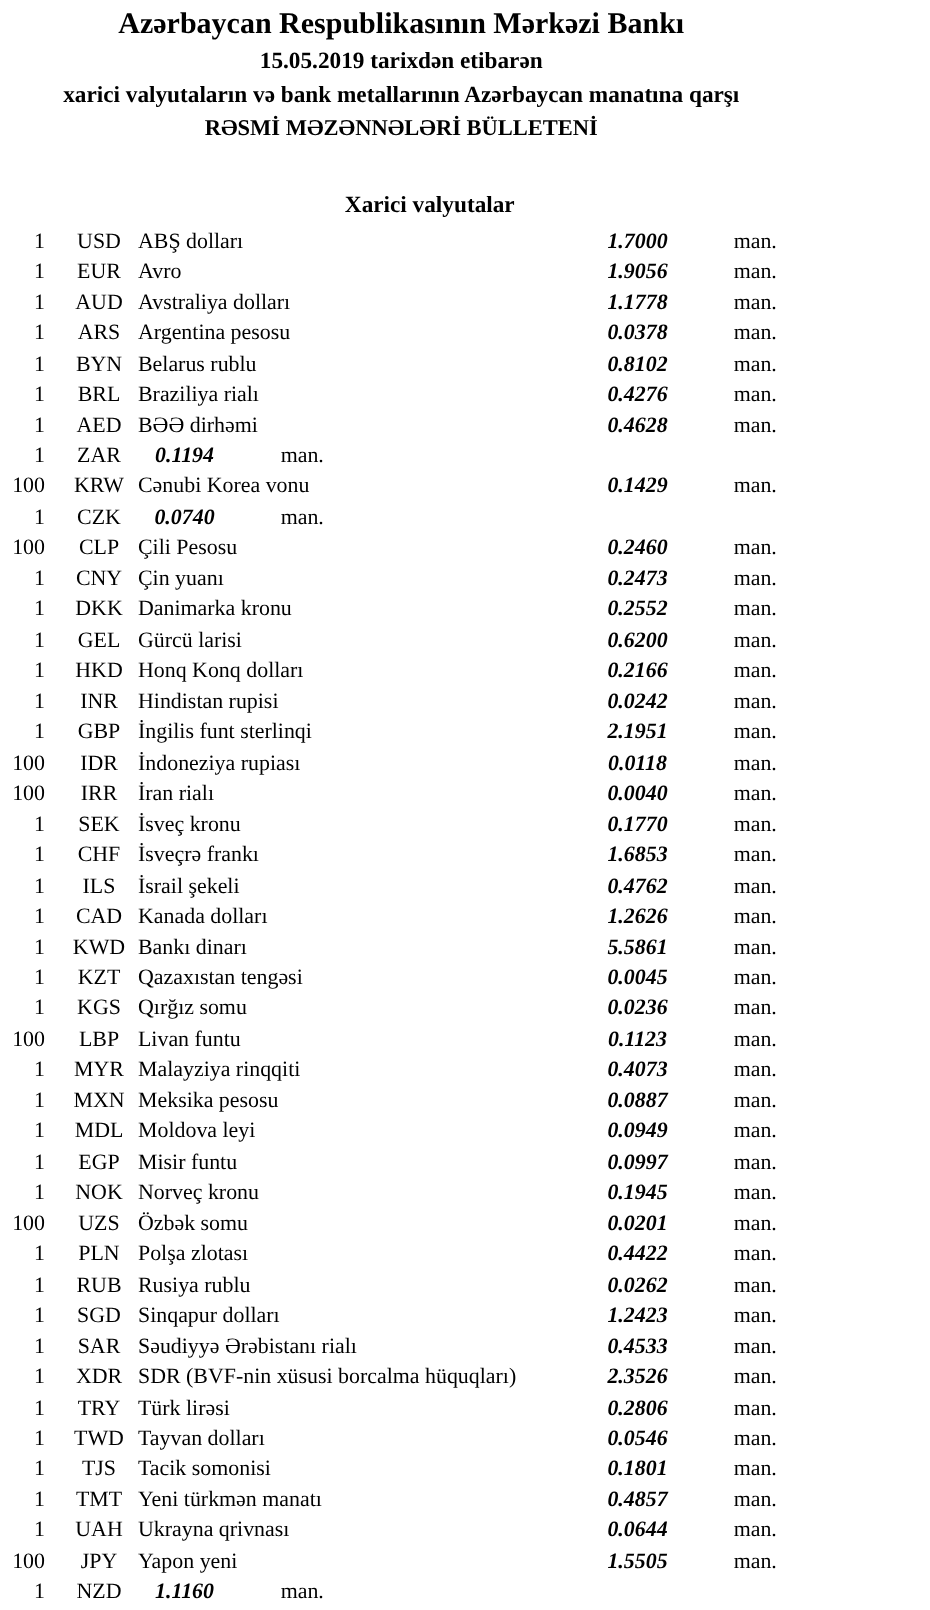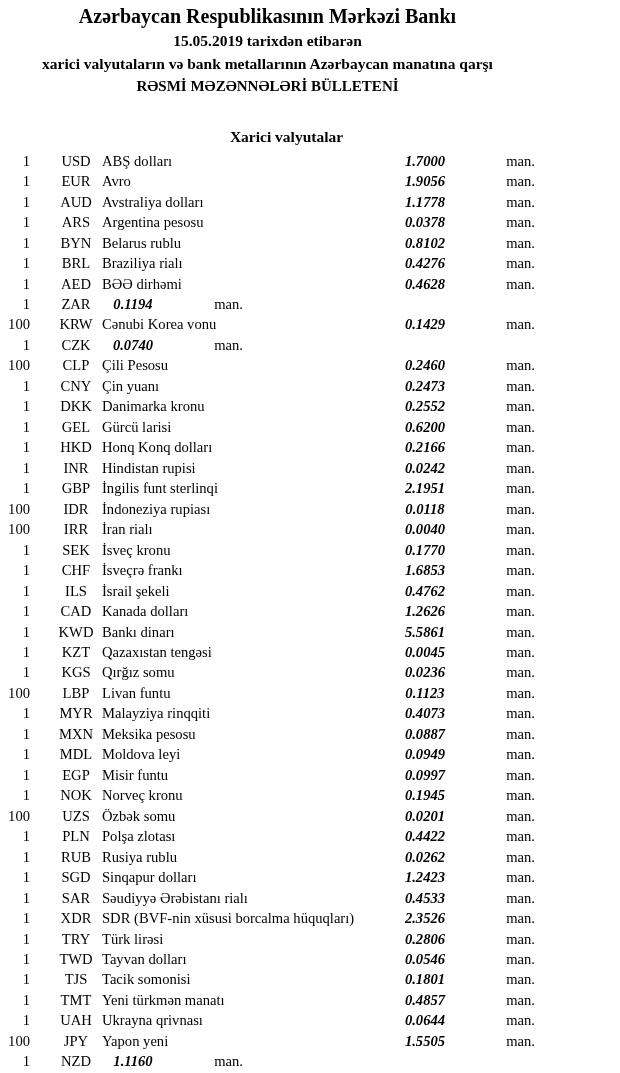--- a/index.html
+++ b/index.html
@@ -58,40 +58,40 @@
     font-size: 14.6px;
     white-space: nowrap;
   }
   .qty {
     width: 30px;
     text-align: right;
     flex: 0 0 auto;
   }
   .code {
     width: 44px;
-    margin-left: 24px;
+    margin-left: 14px;
     text-align: center;
     flex: 0 0 auto;
   }
   .name {
     flex: 1 1 auto;
     margin-left: 4px;
     overflow: hidden;
   }
   .rate {
     width: 70px;
     text-align: center;
     font-weight: bold;
     font-style: italic;
     flex: 0 0 auto;
   }
   .unit {
     width: 75px;
     padding-left: 12px;
-    text-align: right;
+    text-align: center;
     flex: 0 0 auto;
     box-sizing: border-box;
   }
 </style>
 </head>
 <body>
 
 <div class="page">
   <header>
     <h1 class="title">Azərbaycan Respublikasının Mərkəzi Bankı</h1>

